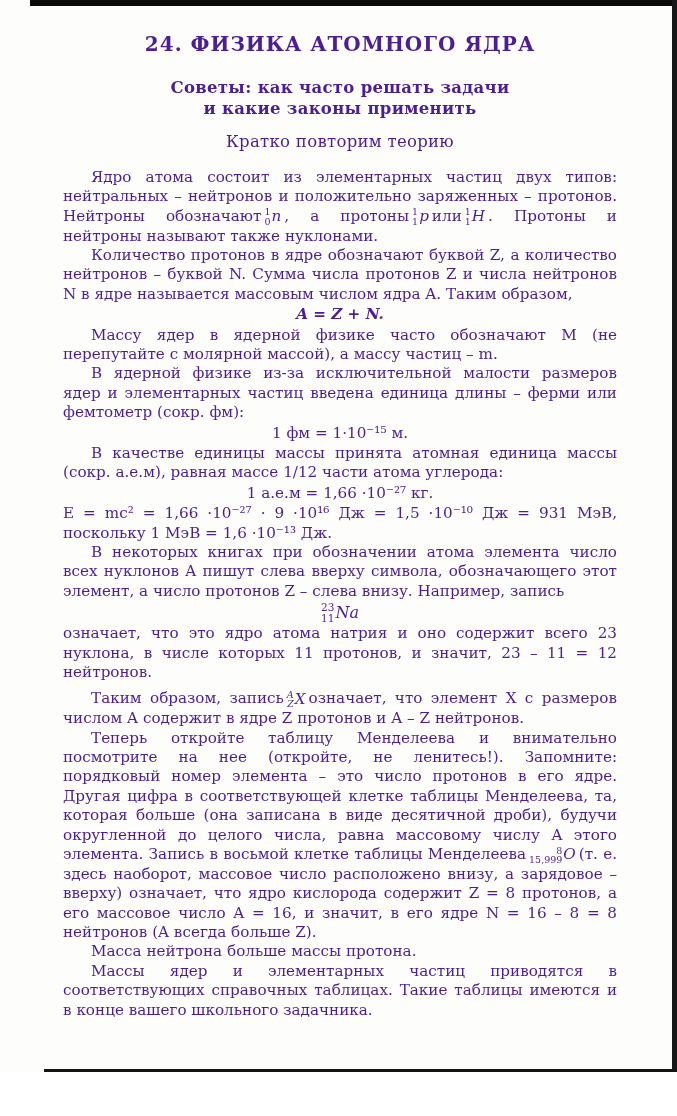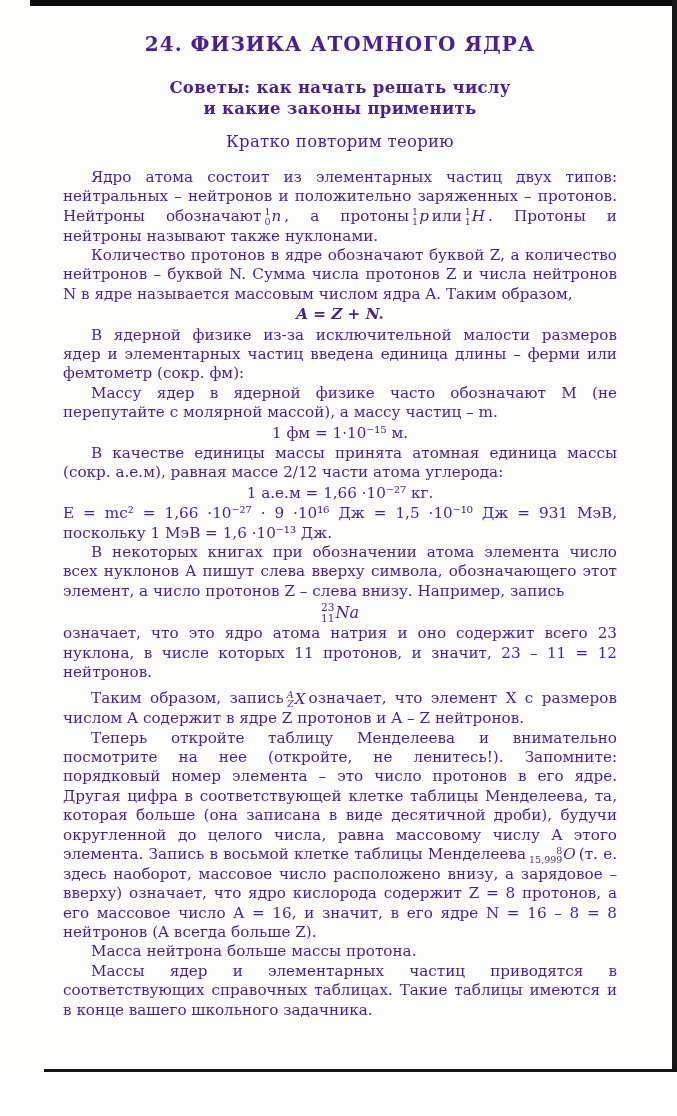--- a/index.html
+++ b/index.html
@@ -66,21 +66,21 @@
 
 <div class="sheet">
 
   <div class="scan-top"></div>
   <div class="scan-right"></div>
   <div class="scan-bottom"></div>
 
   <div class="content">
 
     <h1 class="chapter-title">24. ФИЗИКА АТОМНОГО ЯДРА</h1>
-    <h2 class="advice-title">Советы: как начать решать числу
+    <h2 class="advice-title">Советы: как часто решать задачи
 и какие законы применить</h2>
     <h3 class="theory-title">Кратко повторим теорию</h3>
 
     <div class="body-text">
 
       <p class="indent"><span>Ядро атома состоит из элементарных частиц двух типов: нейтральных – нейтронов и положительно заряженных – протонов. Нейтроны обозначают</span><span class="nuclide">
             <span class="stack">
               <span>1</span>
               <span>0</span>
             </span>
@@ -97,27 +97,27 @@
               <span>1</span>
             </span>
             <span class="sym">H</span>
           </span><span>. Протоны и нейтроны называют также нуклонами.</span></p>
 
       <p class="indent">Количество протонов в ядре обозначают буквой Z, а количество нейтронов – буквой N. Сумма числа протонов Z и числа нейтронов N в ядре называется массовым числом ядра A. Таким образом,</p>
 
       <div class="formula italic-vars">A = Z + N.</div>
 
 
+      <p class="indent">Массу ядер в ядерной физике часто обозначают M (не перепутайте с молярной массой), а массу частиц – m.</p>
+
       <p class="indent">В ядерной физике из-за исключительной малости размеров ядер и элементарных частиц введена единица длины – ферми или фемтометр (сокр. фм):</p>
-
-      <p class="indent">Массу ядер в ядерной физике часто обозначают M (не перепутайте с молярной массой), а массу частиц – m.</p>
 
       <div class="formula">1 фм = 1·10⁻¹⁵ м.</div>
 
-      <p class="indent">В качестве единицы массы принята атомная единица массы (сокр. а.е.м), равная массе 2/12 части атома углерода:</p>
+      <p class="indent">В качестве единицы массы принята атомная единица массы (сокр. а.е.м), равная массе 1/12 части атома углерода:</p>
 
       <div class="formula">1 а.е.м = 1,66 ·10⁻²⁷ кг.</div>
 
 
       <p>E = mc² = 1,66 ·10⁻²⁷ · 9 ·10¹⁶ Дж = 1,5 ·10⁻¹⁰ Дж = 931 МэВ, поскольку 1 МэВ = 1,6 ·10⁻¹³ Дж.</p>
 
       <p class="indent">В некоторых книгах при обозначении атома элемента число всех нуклонов A пишут слева вверху символа, обозначающего этот элемент, а число протонов Z – слева внизу. Например, запись</p>
 
       <div class="formula"><span class="nuclide display">
             <span class="stack">

